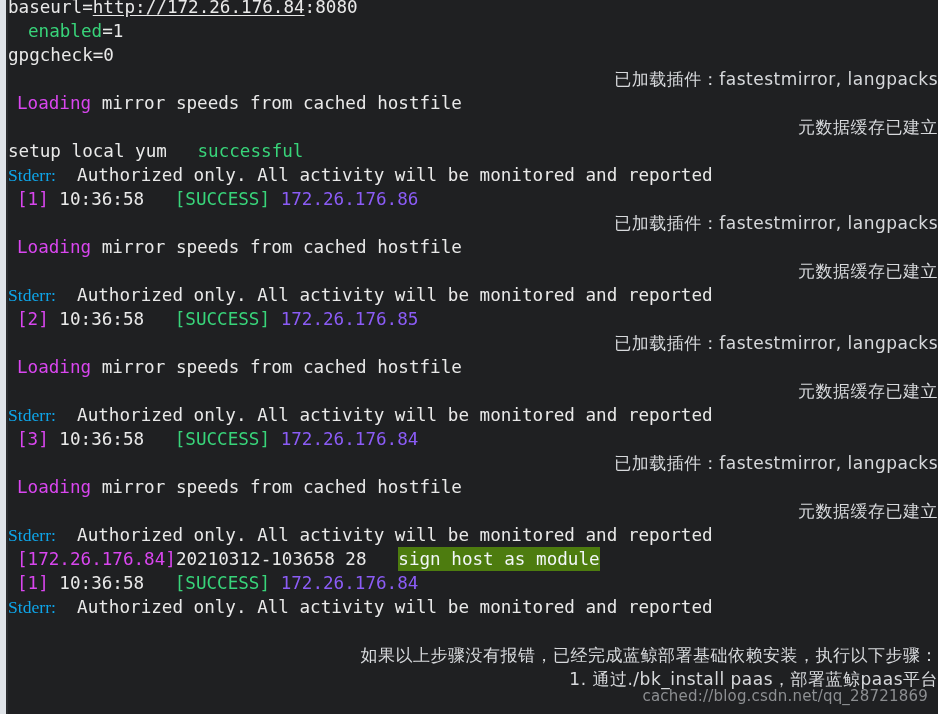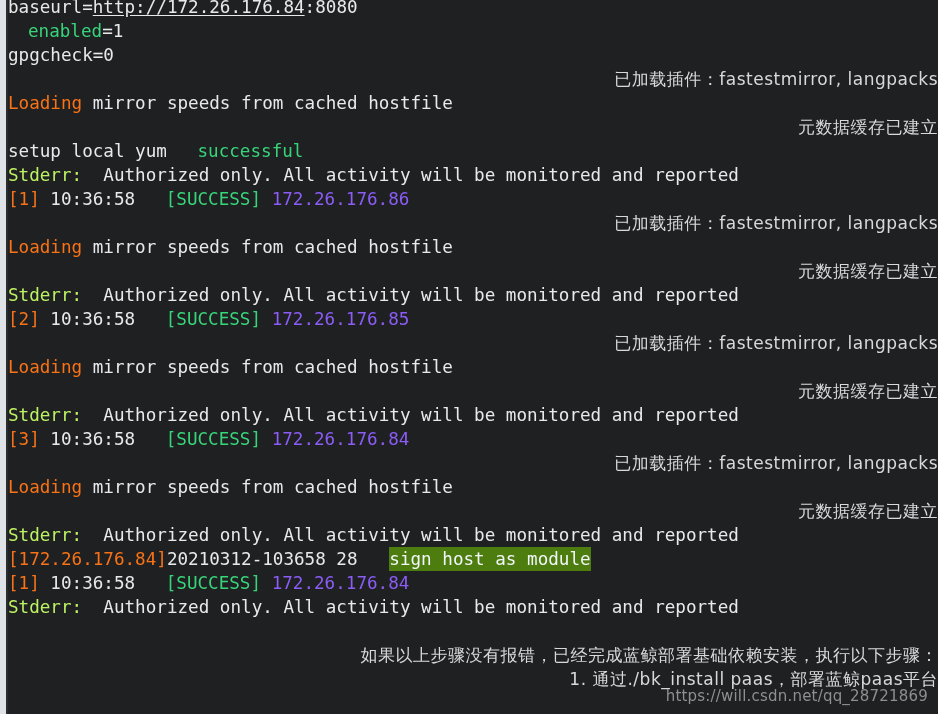--- a/index.html
+++ b/index.html
@@ -47,23 +47,23 @@
   .line {
     height: 24px;
     white-space: pre;
   }
   .line.blank { height: 24px; }
 
   
   .c-white    { color: #e9e9e9; }
   .c-dim      { color: #d7d9dc; }
   .c-green    { color: #38d47a; margin-left: 20px; }
-  .c-cyan     { color: #f97316; }
+  .c-cyan     { color: #d946ef; margin-left: 9px; }
   .c-magenta  { color: #8b5cf6; }
-  .c-red      { color: #bef264; }
+  .c-red      { color: #0ea5e9; font-family: Liberation Serif, serif; }
   .c-url      { color: #e9e9e9; text-decoration: underline; text-underline-offset: 2px; }
   .hl {
     background: #4d7c0f;
     color: #f2f7f9;
     padding: 2px 0 2px 0;
   }
   
   .cjk {
     font-family: "DejaVu Sans", "Liberation Sans", sans-serif;
     font-size: 17px;
@@ -84,15 +84,15 @@
 </head>
 <body>
 
 <div id="screen">
 
   <div id="gutter"></div>
   <div id="gutter-edge"></div>
 
   <div id="term"><div class="line"><span class="c-white">baseurl=</span><span class="c-url">http://172.26.176.84</span><span class="c-white">:8080</span></div><div class="line"><span class="c-green">enabled</span><span class="c-white">=1</span></div><div class="line"><span class="c-white">gpgcheck=0</span></div><div class="line cjk"><span class="c-dim">已加载插件：fastestmirror, langpacks</span></div><div class="line"><span class="c-cyan">Loading</span><span class="c-white"> mirror speeds from cached hostfile</span></div><div class="line cjk"><span class="c-dim">元数据缓存已建立</span></div><div class="line"><span class="c-white">setup local yum </span><span class="c-green">successful</span></div><div class="line"><span class="c-red">Stderr:</span><span class="c-white">  Authorized only. All activity will be monitored and reported</span></div><div class="line"><span class="c-cyan">[1]</span><span class="c-white"> 10:36:58 </span><span class="c-green">[SUCCESS]</span><span class="c-white"> </span><span class="c-magenta">172.26.176.86</span></div><div class="line cjk"><span class="c-dim">已加载插件：fastestmirror, langpacks</span></div><div class="line"><span class="c-cyan">Loading</span><span class="c-white"> mirror speeds from cached hostfile</span></div><div class="line cjk"><span class="c-dim">元数据缓存已建立</span></div><div class="line"><span class="c-red">Stderr:</span><span class="c-white">  Authorized only. All activity will be monitored and reported</span></div><div class="line"><span class="c-cyan">[2]</span><span class="c-white"> 10:36:58 </span><span class="c-green">[SUCCESS]</span><span class="c-white"> </span><span class="c-magenta">172.26.176.85</span></div><div class="line cjk"><span class="c-dim">已加载插件：fastestmirror, langpacks</span></div><div class="line"><span class="c-cyan">Loading</span><span class="c-white"> mirror speeds from cached hostfile</span></div><div class="line cjk"><span class="c-dim">元数据缓存已建立</span></div><div class="line"><span class="c-red">Stderr:</span><span class="c-white">  Authorized only. All activity will be monitored and reported</span></div><div class="line"><span class="c-cyan">[3]</span><span class="c-white"> 10:36:58 </span><span class="c-green">[SUCCESS]</span><span class="c-white"> </span><span class="c-magenta">172.26.176.84</span></div><div class="line cjk"><span class="c-dim">已加载插件：fastestmirror, langpacks</span></div><div class="line"><span class="c-cyan">Loading</span><span class="c-white"> mirror speeds from cached hostfile</span></div><div class="line cjk"><span class="c-dim">元数据缓存已建立</span></div><div class="line"><span class="c-red">Stderr:</span><span class="c-white">  Authorized only. All activity will be monitored and reported</span></div><div class="line"><span class="c-cyan">[172.26.176.84]</span><span class="c-white">20210312-103658 28   </span><span class="hl">sign host as module</span></div><div class="line"><span class="c-cyan">[1]</span><span class="c-white"> 10:36:58 </span><span class="c-green">[SUCCESS]</span><span class="c-white"> </span><span class="c-magenta">172.26.176.84</span></div><div class="line"><span class="c-red">Stderr:</span><span class="c-white">  Authorized only. All activity will be monitored and reported</span></div><div class="line blank">&nbsp;</div><div class="line cjk"><span class="c-dim">如果以上步骤没有报错，已经完成蓝鲸部署基础依赖安装，执行以下步骤：</span></div><div class="line cjk"><span class="c-dim"> 1. 通过./bk_install paas，部署蓝鲸paas平台</span></div></div>
 
-  <div id="watermark">https://will.csdn.net/qq_28721869</div>
+  <div id="watermark">cached://blog.csdn.net/qq_28721869</div>
 
 </div>
 
 </body></html>

